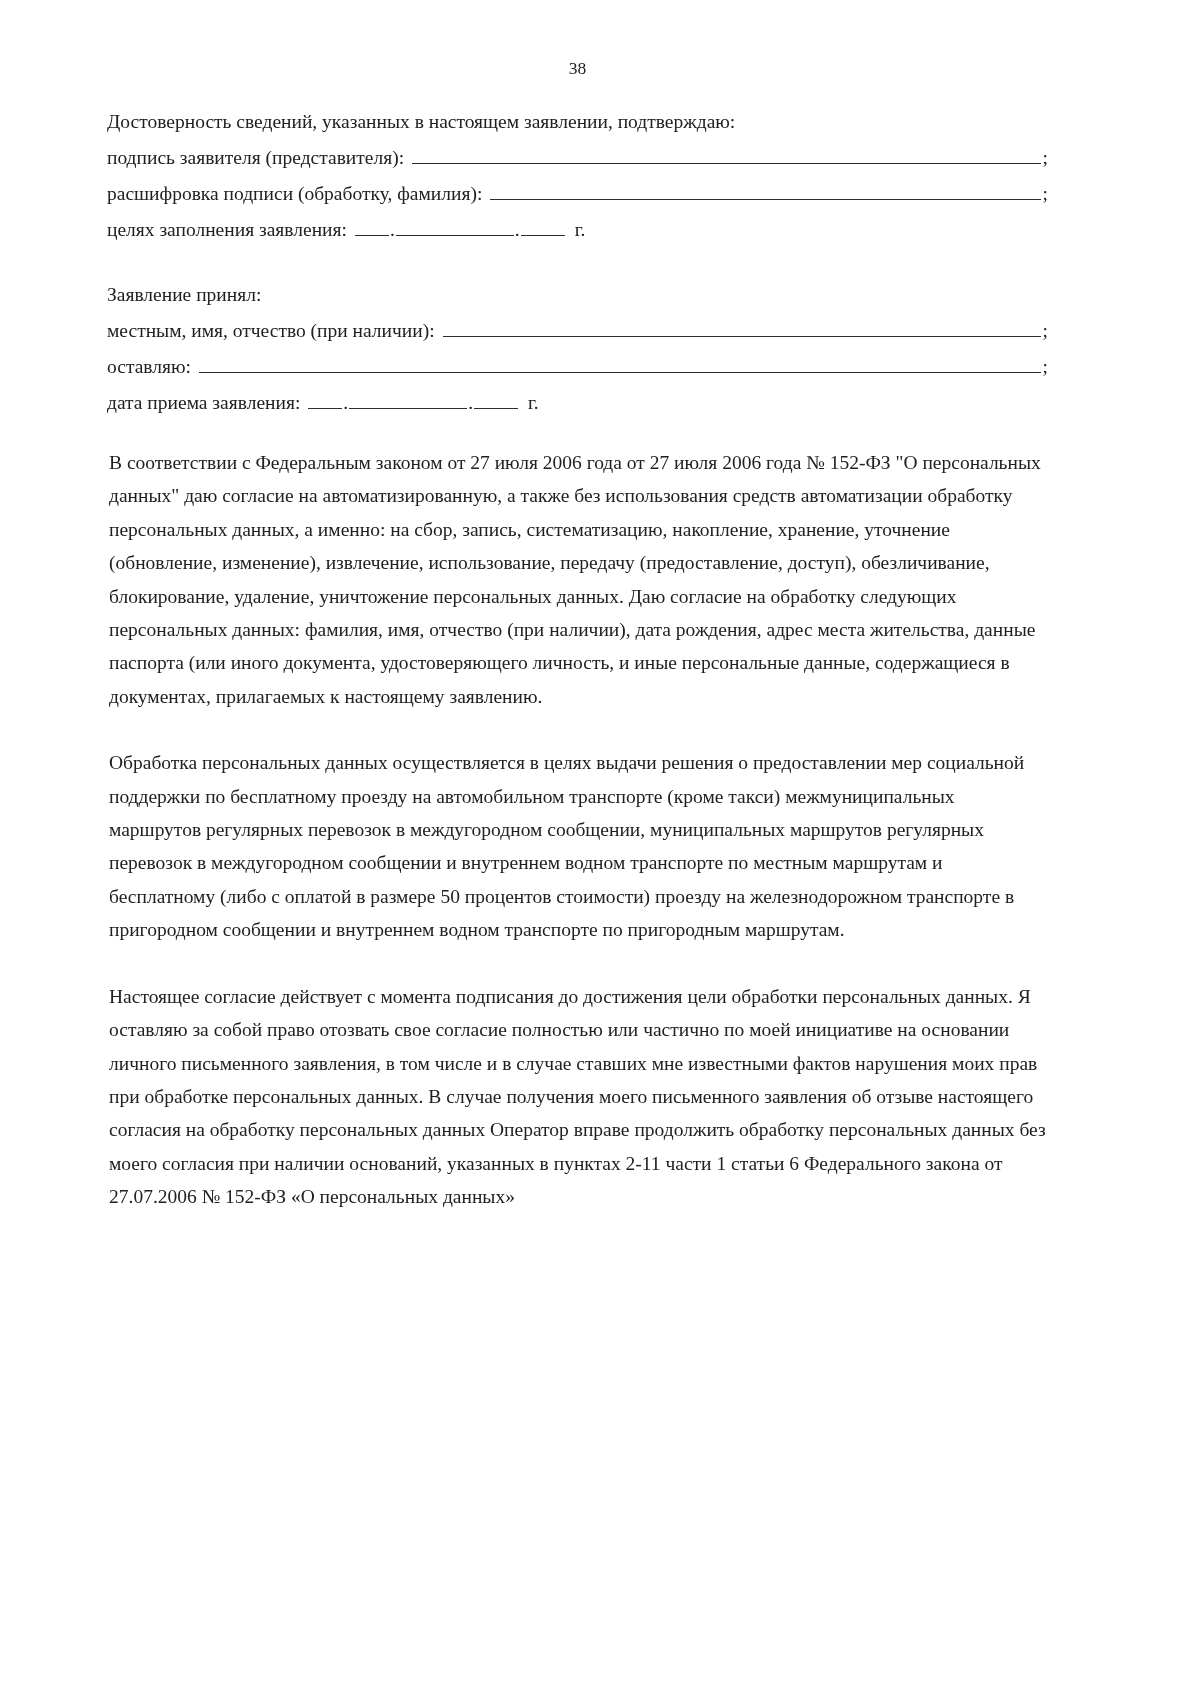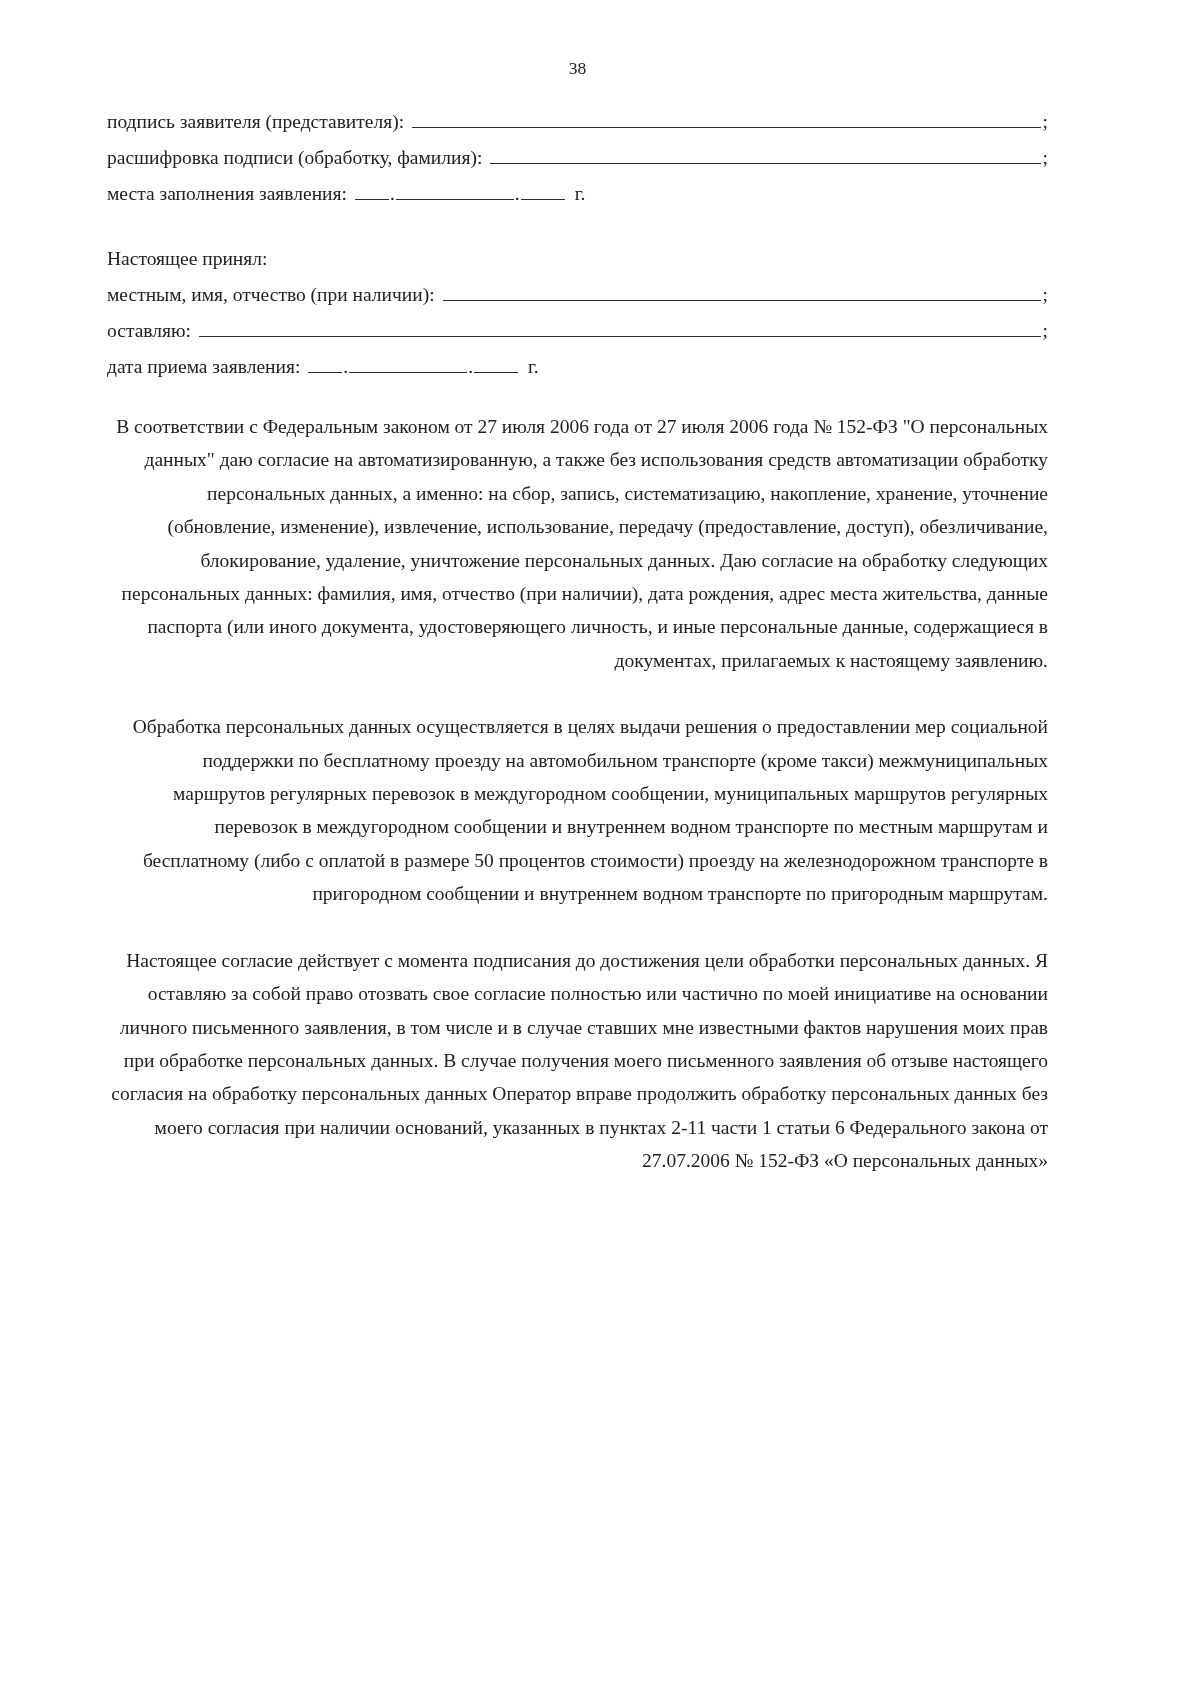--- a/index.html
+++ b/index.html
@@ -44,60 +44,63 @@
   .b-day   { width: 34px;  margin-left: 8px; }
   .b-month { width: 118px; }
   .b-year  { width: 44px; }
   .dot { padding: 0 1px; }
   .gsuffix { margin-left: 10px; }
   .suffix { margin-left: 2px; }
 
   .para {
     font-size: 19.5px;
     line-height: 33.4px;
-    text-align: right;
+    text-align: left;
     margin: 0 0 33px 2px;
   }
   .para:last-child { margin-bottom: 0; }
 </style>
 </head>
 <body>
 
 <div class="page">
 
   <div class="page-number">38</div>
 
   <section class="fblock">
+    <div class="fline">
+      <span class="label">Достоверность сведений, указанных в настоящем заявлении, подтверждаю:</span>
+    </div>
 
     <div class="fline">
       <span class="label">подпись заявителя (представителя):</span>
       <span class="blank grow"></span>
       <span class="suffix">;</span>
     </div>
 
     <div class="fline">
       <span class="label">расшифровка подписи (обработку, фамилия):</span>
       <span class="blank grow"></span>
       <span class="suffix">;</span>
     </div>
 
     <div class="fline">
-      <span class="label">места заполнения заявления:</span>
+      <span class="label">целях заполнения заявления:</span>
       <span class="blank b-day"></span>
       <span class="dot">.</span>
       <span class="blank b-month"></span>
       <span class="dot">.</span>
       <span class="blank b-year"></span>
       <span class="gsuffix">г.</span>
     </div>
   </section>
 
   <section class="fblock last">
     <div class="fline">
-      <span class="label">Настоящее принял:</span>
+      <span class="label">Заявление принял:</span>
     </div>
 
     <div class="fline">
       <span class="label">местным, имя, отчество (при наличии):</span>
       <span class="blank grow"></span>
       <span class="suffix">;</span>
     </div>
 
     <div class="fline">
       <span class="label">оставляю:</span>

